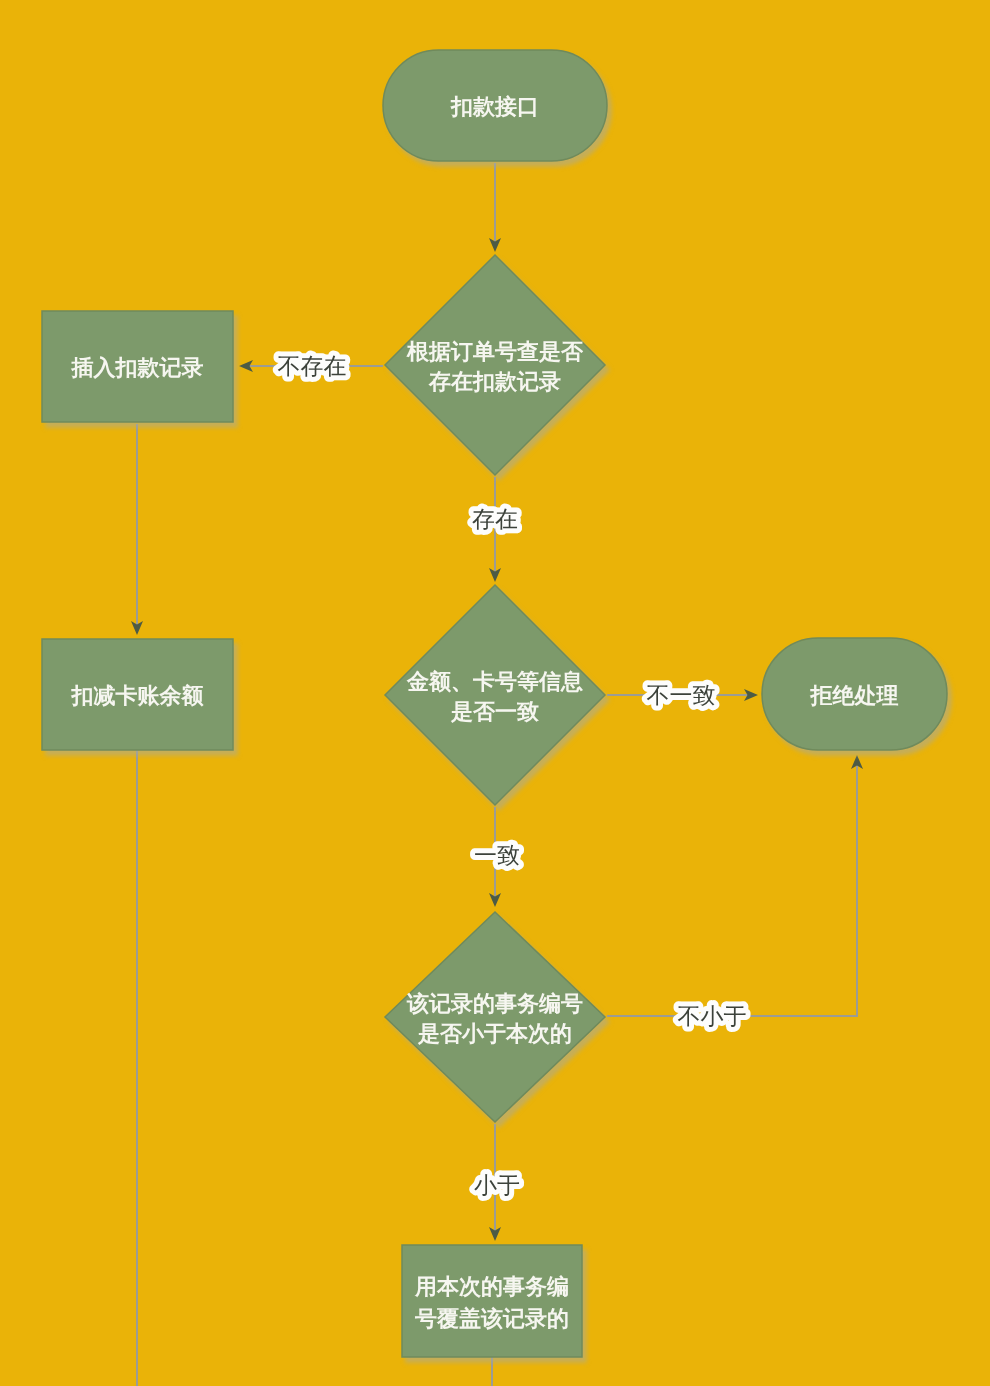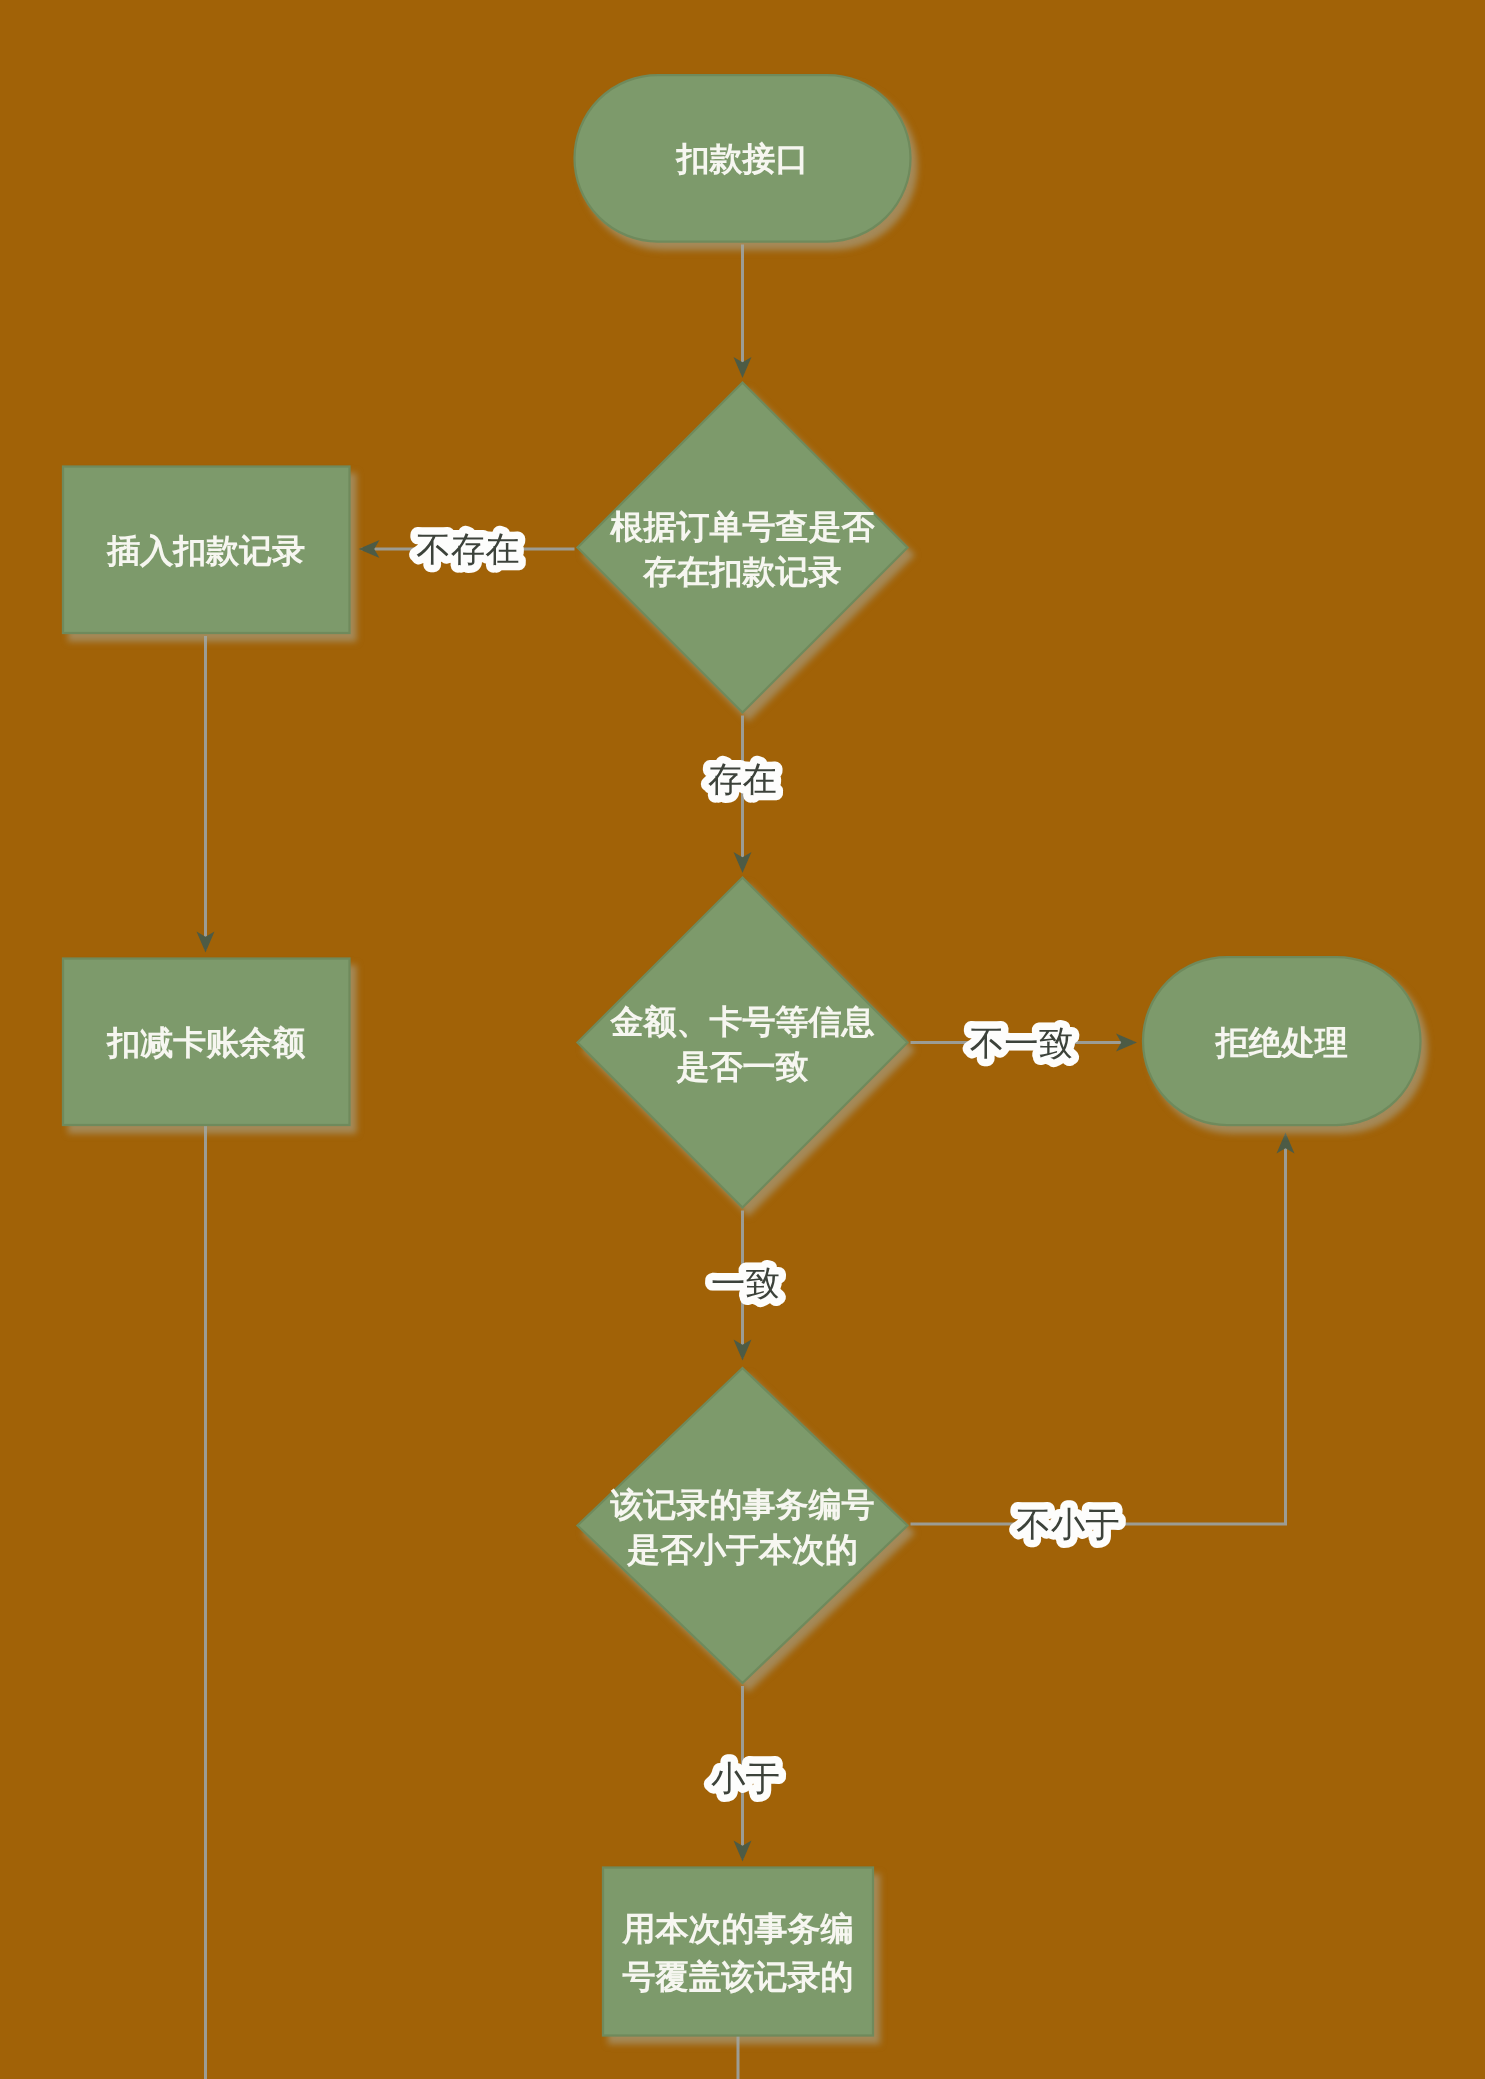--- a/index.html
+++ b/index.html
@@ -4,21 +4,21 @@
 <style>
   html, body {
     margin: 0;
     padding: 0;
     background: #fdfdfc;
   }
   .canvas-wrap {
     width: 990px;
     height: 1386px;
     position: relative;
-    background: #a16207;
+    background: #eab308;
   }
   svg.flowchart {
     display: block;
     width: 990px;
     height: 1386px;
     font-family: "Liberation Sans", "DejaVu Sans", sans-serif;
   }
   .shape {
     stroke: #6f8a5c;
     stroke-width: 1.5;

